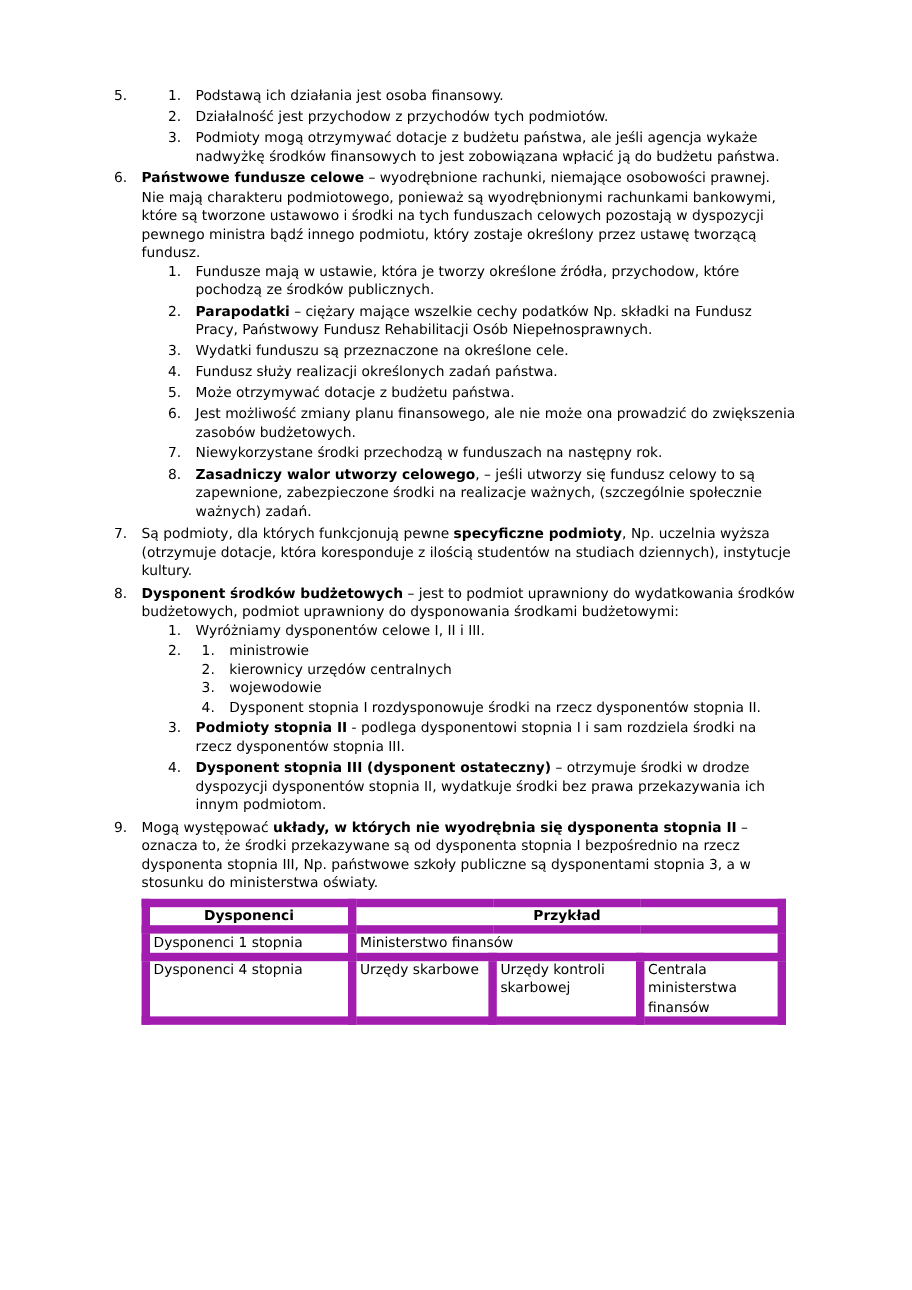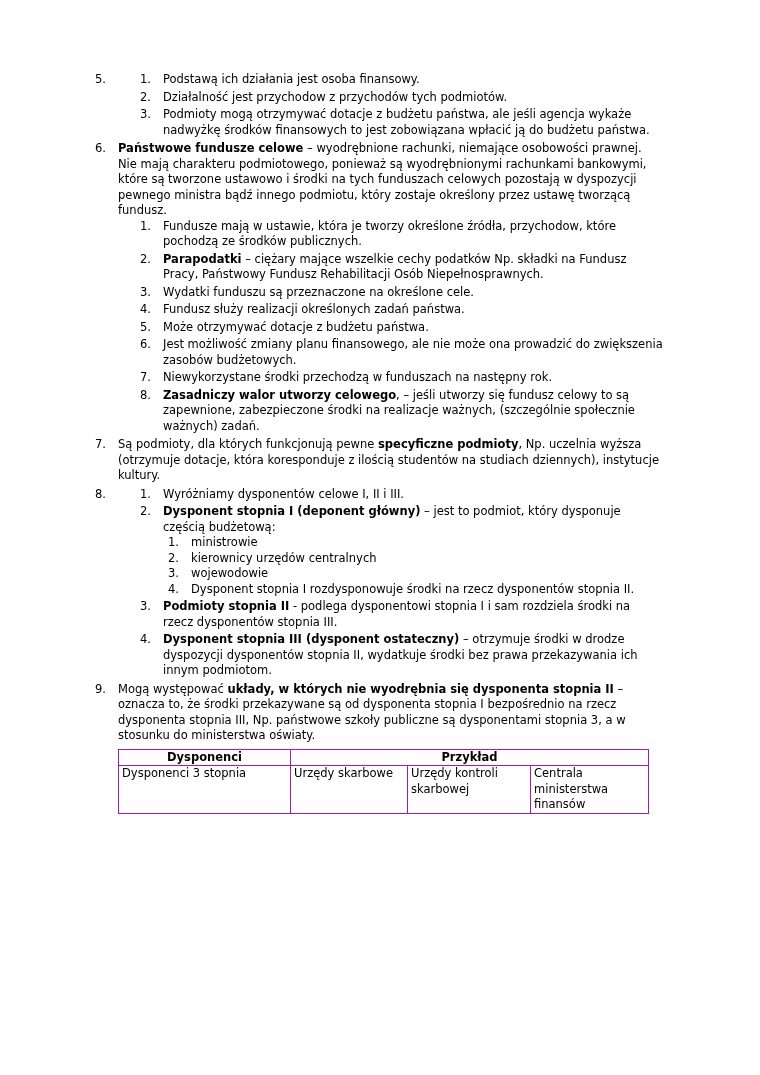--- a/index.html
+++ b/index.html
@@ -25,21 +25,21 @@
   .li-text { text-align: left; }
   .b { font-weight: bold; }
   .i { }
   table.doc-table {
     border-collapse: collapse;
     margin: 5px 0 0 23px;
     table-layout: fixed;
     width: 530px;
   }
   table.doc-table td {
-    border: 1px solid #a21caf;
+    border: 7px solid #a21caf;
     padding: 0 3px;
     vertical-align: top;
     text-align: left;
     overflow-wrap: break-word;
   }
   table.doc-table td.th { font-weight: bold; text-align: center; }
   table.doc-table td.ctr { text-align: center; }
 </style>
 </head>
 <body>
@@ -132,31 +132,31 @@
   <div class="li lvl1">
     <span class="num">7.</span>
     <div class="li-body">
       <div class="li-text"><span>Są podmioty, dla których funkcjonują pewne </span><span class="b">specyficzne podmioty</span><span>, </span><span class="i">Np. uczelnia wyższa (otrzymuje dotacje, która koresponduje z ilością studentów na studiach dziennych), instytucje kultury.</span></div>
     </div>
   </div>
 
   <div class="li lvl1">
     <span class="num">8.</span>
     <div class="li-body">
+      <div class="li-text"><span class="b">Dysponent środków budżetowych</span><span> – jest to podmiot uprawniony do wydatkowania środków budżetowych, podmiot uprawniony do dysponowania środkami budżetowymi:</span></div>
       <div class="sublist-2">
         <div class="li lvl2">
           <span class="num">1.</span>
           <div class="li-body">
               <div class="li-text"><span>Wyróżniamy dysponentów celowe I, II i III.</span></div>
             </div>
         </div>
         <div class="li lvl2">
           <span class="num">2.</span>
           <div class="li-body">
-            <div class="li-text"><span class="b">Dysponent stopnia I (deponent główny)</span><span> – jest to podmiot, który dysponuje częścią budżetową:</span></div>
             <div class="sublist-3">
               <div class="li lvl3">
                 <span class="num">1.</span>
                 <div class="li-body">
                     <div class="li-text"><span>ministrowie</span></div>
                   </div>
               </div>
               <div class="li lvl3">
                 <span class="num">2.</span>
                 <div class="li-body">
@@ -207,21 +207,25 @@
         <col style="width:117px">
         <col style="width:123px">
         <col style="width:118px">
     </colgroup>
     <tbody>
       <tr>
         <td class="th">Dysponenci</td>
         <td class="th" colspan="3">Przykład</td>
       </tr>
       <tr>
-        <td>Dysponenci 3 stopnia</td>
+        <td>Dysponenci 1 stopnia</td>
+        <td colspan="3">Ministerstwo finansów</td>
+      </tr>
+      <tr>
+        <td>Dysponenci 4 stopnia</td>
         <td>Urzędy skarbowe</td>
         <td>Urzędy kontroli skarbowej</td>
         <td>Centrala ministerstwa finansów</td>
       </tr>
     </tbody>
   </table>
 
 </div>
 
 </body></html>

